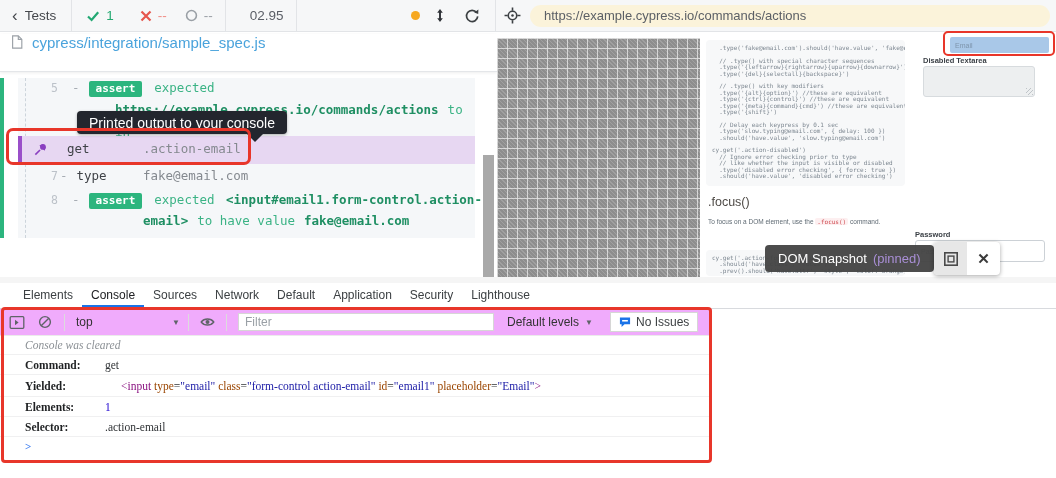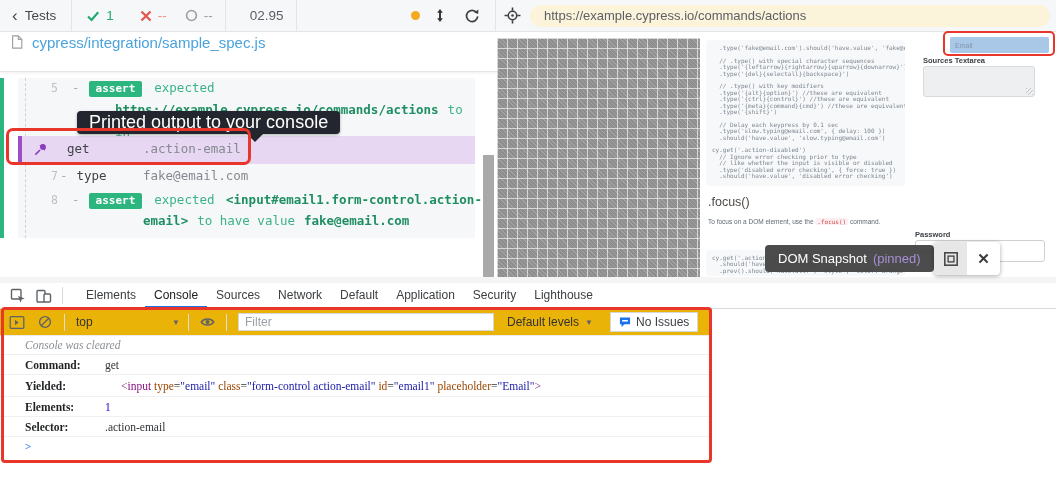--- a/index.html
+++ b/index.html
@@ -51,21 +51,21 @@
            border-left:4px solid #9a4fc9;}
   .row-get .pin{position:absolute;left:11px;top:6px;}
   .row-get .m{position:absolute;left:45px;top:5px;font-family:"DejaVu Sans Mono",monospace;
               font-size:12.5px;color:#3f4247;}
   .row-get .a{position:absolute;left:121px;top:5px;font-family:"DejaVu Sans Mono",monospace;
               font-size:12.5px;color:#84898f;}
   .scroll-thumb{position:absolute;left:483px;top:123px;width:11px;height:122px;background:#a9a9a9;}
 
   
   .tooltip{position:absolute;left:77px;top:111px;height:23px;background:#23262e;color:#fff;
-           border-radius:4px;font-size:18px;display:flex;align-items:center;padding:0 12px;
+           border-radius:4px;font-size:14px;display:flex;align-items:center;padding:0 12px;
            z-index:30;box-shadow:0 1px 3px rgba(0,0,0,.3);white-space:nowrap;}
   .tooltip::after{content:"";position:absolute;left:170px;top:100%;border:8px solid transparent;
                   border-top-color:#23262e;border-bottom-width:0;}
 
   
   .preview{position:absolute;left:497px;top:32px;width:559px;height:245px;background:#fff;overflow:hidden;}
   .stripes{position:absolute;left:0;top:6px;width:203px;height:239px;background-color:#8e8e8e;
     background-image:
       repeating-linear-gradient(45deg, rgba(255,255,255,0.16) 0 1px, rgba(0,0,0,0) 1px 3px),
       linear-gradient(to right, rgba(225,225,225,0.85) 1px, rgba(0,0,0,0) 1px),
@@ -101,29 +101,29 @@
   .snapshot-badge .pinned{color:#a98fd6;}
   .snap-controls{position:absolute;left:934px;top:242px;height:33px;display:flex;background:#fff;
       border-radius:4px;box-shadow:0 1px 4px rgba(0,0,0,.35);overflow:hidden;z-index:41;}
   .snap-btn{width:33px;height:33px;display:flex;align-items:center;justify-content:center;cursor:pointer;}
   .snap-btn.hl{background:#e7e7e7;}
   .snap-btn .x{font-size:15px;font-weight:bold;color:#3a3a3a;line-height:1;}
 
   
   .devtools{position:absolute;left:0;top:283px;width:1056px;height:195px;background:#fff;}
   .tabbar{position:absolute;left:0;top:0;right:0;height:26px;border-bottom:1px solid #d8dade;
-          display:flex;align-items:center;background:#fff;}
+          display:flex;align-items:flex-start;background:#fff;flex-direction:column;}
   .tabbar .ticon{margin-left:10px;}
   .tabbar .ticon2{margin-left:9px;}
   .tb-vsep{width:1px;height:17px;background:#d8dade;margin-left:10px;}
   .tabs{display:flex;margin-left:14px;height:26px;}
   .tab{padding:0 9px;line-height:25px;font-size:12px;color:#3c4043;cursor:pointer;}
   .tab.active{box-shadow:inset 0 -3px 0 #1a73e8;color:#202124;}
   .con-toolbar{position:absolute;left:0;top:26px;width:712px;height:27px;border-bottom:1px solid #ebebeb;
-               display:flex;align-items:center;background:#eab308;}
+               display:flex;align-items:center;background:#f0abfc;}
   .ct-sep{width:1px;height:17px;background:#dcdcdc;}
   .ctx{display:flex;align-items:center;margin-left:11px;width:112px;font-size:12px;color:#333;cursor:pointer;}
   .ctx .caret{margin-left:auto;font-size:8px;color:#5f6368;padding-right:8px;}
   .filter{width:256px;height:18px;border:1px solid #d6d6d6;border-radius:0;font-size:12px;
           padding:0 6px;color:#333;margin-left:11px;font-family:"Liberation Sans",sans-serif;outline:none;}
   .filter::placeholder{color:#9aa0a6;}
   .levels{display:flex;align-items:center;gap:6px;margin-left:13px;font-size:12px;color:#333;cursor:pointer;}
   .levels .caret{font-size:8px;color:#5f6368;}
   .no-issues{display:flex;align-items:center;gap:5px;margin-left:17px;border:1px solid #d6d6d6;
              height:20px;padding:0 8px;font-size:12px;color:#3c4043;background:#fff;cursor:pointer;}
@@ -299,21 +299,21 @@
 
       <div class="codeblock codeB">
         <div class="cl">cy.get('.action-focus').focus()</div>
           <div class="cl">  .should('have.class', 'focus')</div>
           <div class="cl">  .prev().should('have.attr', 'style', 'color: orange;')</div>
       </div>
 
       <div class="email-highlight">
         <span>Email</span>
       </div>
-      <div class="dt-label">Sources Textarea</div>
+      <div class="dt-label">Disabled Textarea</div>
       <div class="dt-area"></div>
 
       <div class="pw-label">Password</div>
       <div class="pw-input">
         <span>Password</span>
       </div>
     </div>
   </section>
 
   <div class="gapstrip"></div>

